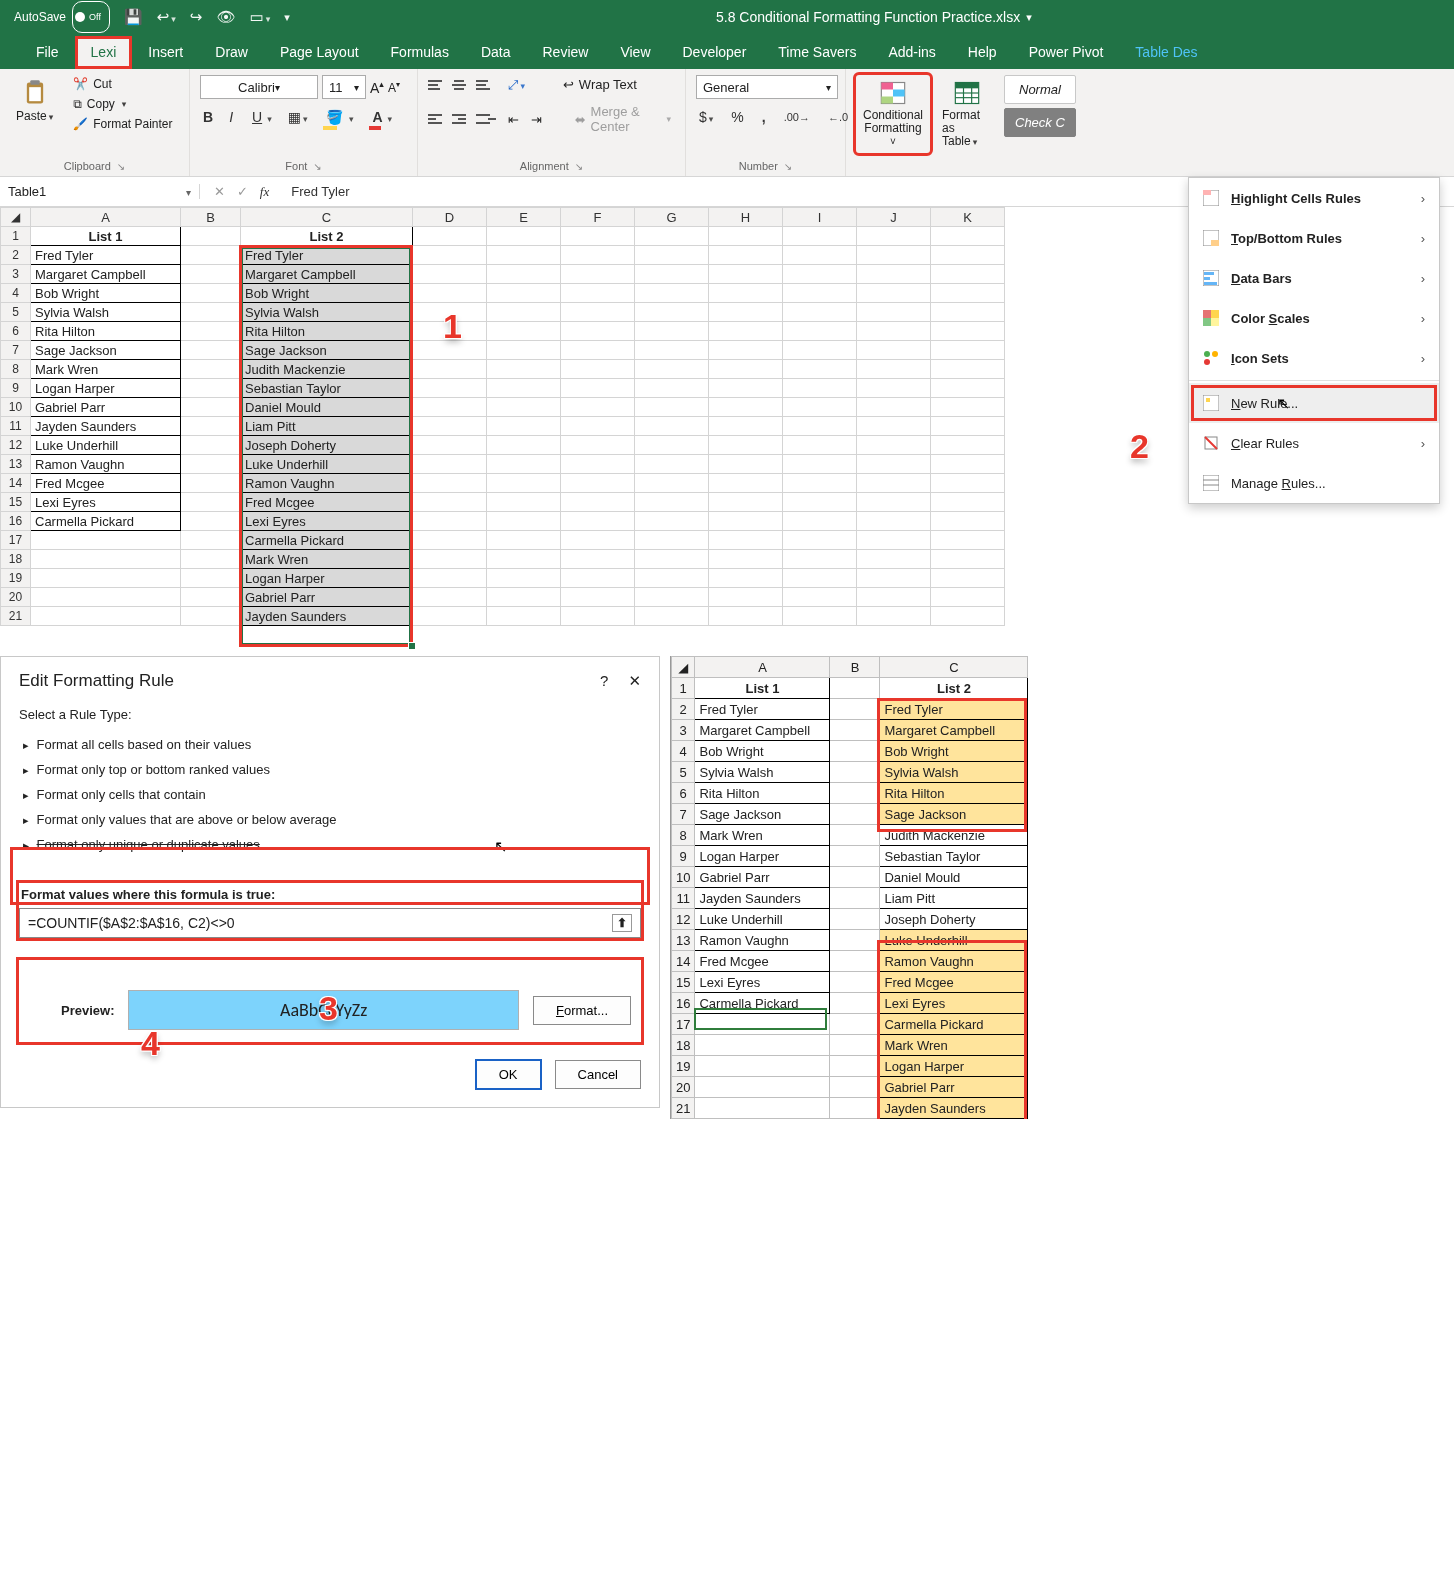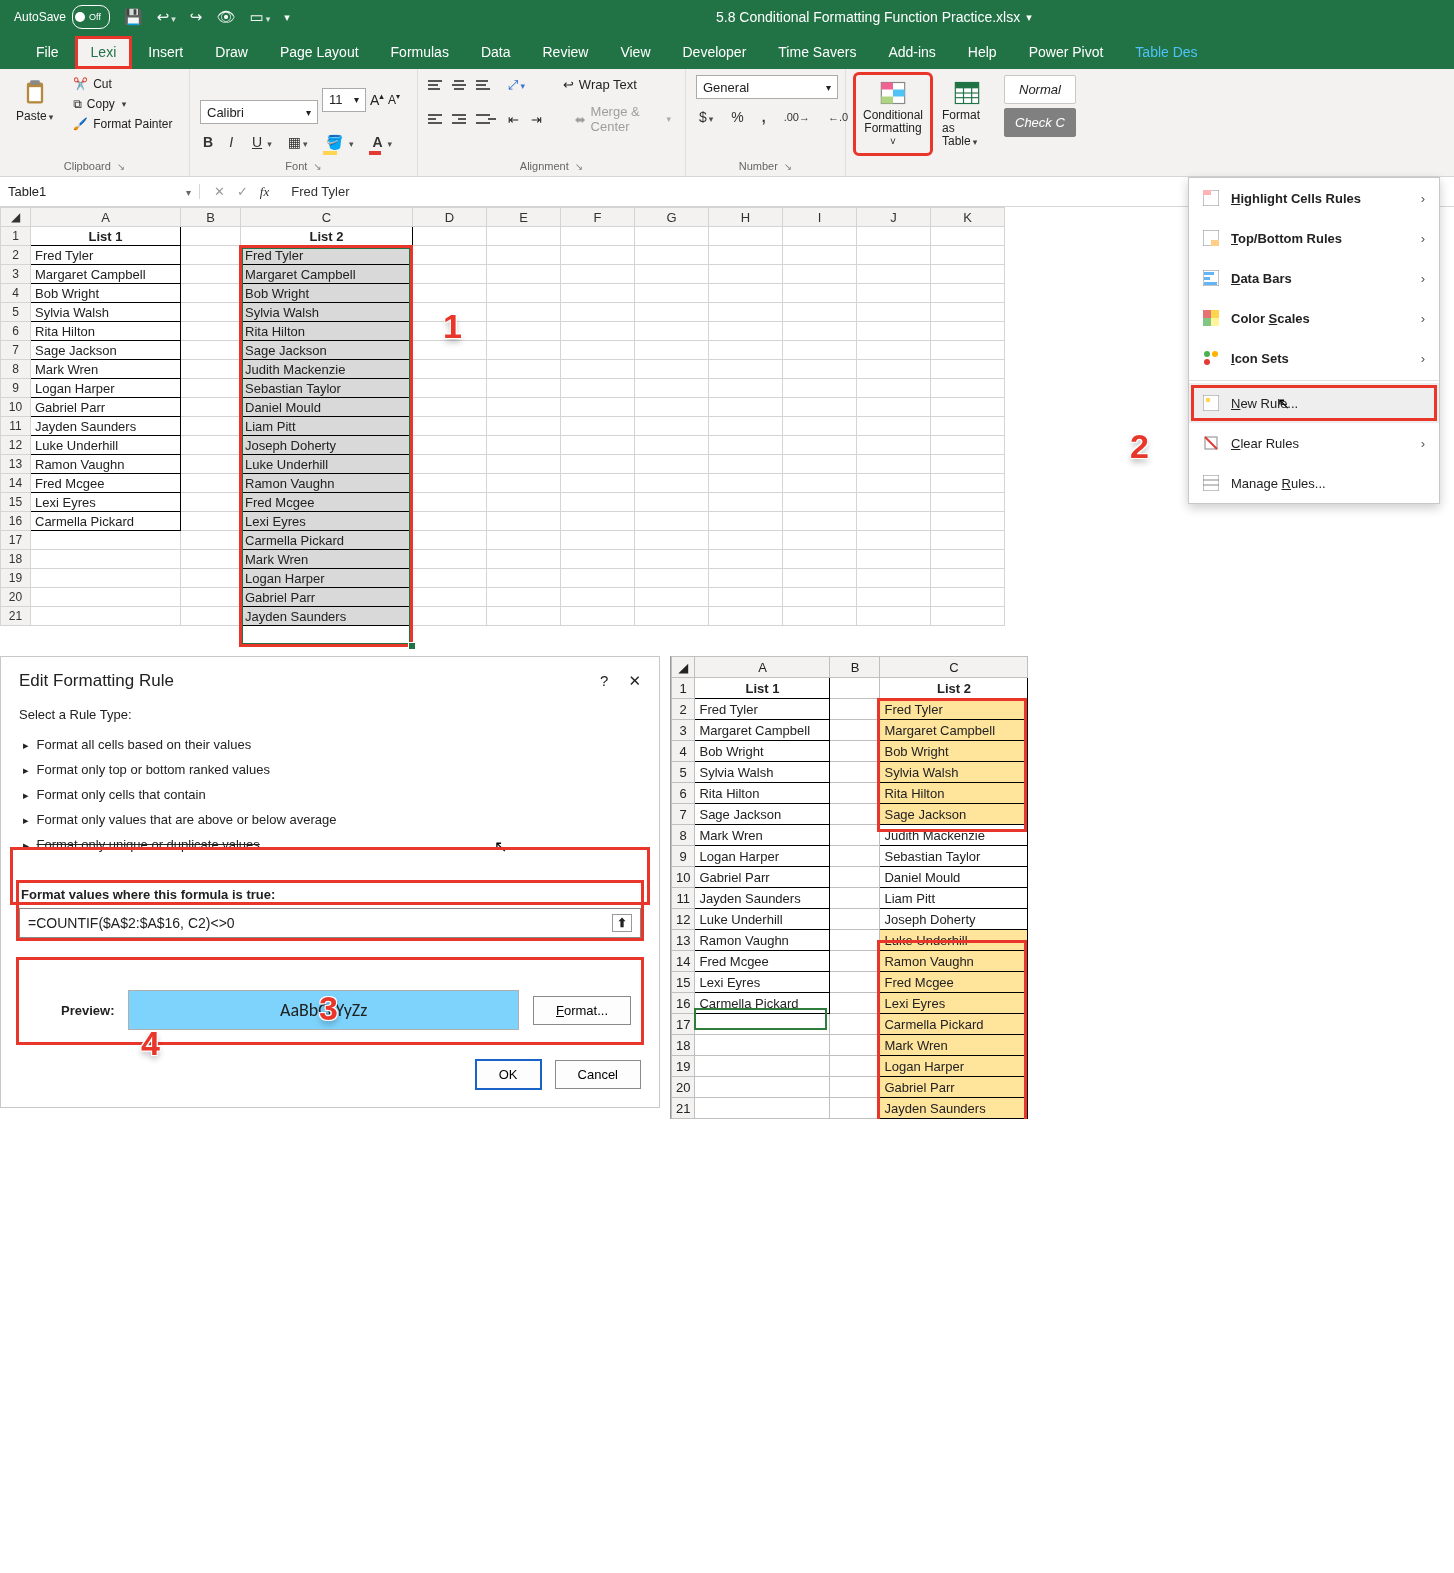--- a/index.html
+++ b/index.html
@@ -1,21 +1,21 @@
 <!DOCTYPE html>
 <html><head>
 <meta charset="utf-8">
 <style>
   * { box-sizing: border-box; }
   body { margin:0; font-family: "Segoe UI", Arial, sans-serif; font-size:13px; background:#fff; color:#222; width:1454px; }
   
   .titlebar { background:#217346; height:34px; display:flex; align-items:center; color:#fff; padding:0 14px; gap:18px; }
   .titlebar .left-cluster { display:flex; align-items:center; gap:14px; }
   .autosave { display:flex; align-items:center; gap:6px; font-size:12px; }
-  .toggle { width:38px; height:24px; border:1.5px solid #fff; border-radius:10px; position:relative; display:flex; align-items:center; }
+  .toggle { width:38px; height:32px; border:1.5px solid #fff; border-radius:10px; position:relative; display:flex; align-items:center; }
   .toggle .knob { width:10px; height:10px; border-radius:50%; background:#fff; margin-left:2px; }
   .toggle .off { font-size:9px; margin-left:4px; }
   .qat-icon { font-size:15px; opacity:.95; }
   .titlebar .filename { flex:1; text-align:center; font-size:14px; display:flex; justify-content:center; align-items:center; gap:6px;}
   .caret::after { content:"▾"; font-size:9px; margin-left:2px; opacity:.85; }
 
   
   .tabs { background:#217346; height:35px; display:flex; align-items:flex-end; padding-left:20px; gap:0; }
   .tab { color:#fff; font-size:14px; padding:8px 16px 9px; cursor:pointer; }
   .tab.active { background:#f3f2f1; color:#217346; font-weight:400; position:relative;}
@@ -188,21 +188,21 @@
    </div>
    <div class="group-label">
         <span>Clipboard</span>
         <span class="launcher">↘</span>
       </div>
   </div>
 
   <div class="group" style="width:228px;">
    <div class="group-body" style="flex-direction:column; gap:8px;">
     <div class="font-row">
-      <div class="sel" style="width:118px; justify-content:space-between;margin-top:25px;">
+      <div class="sel" style="width:118px; justify-content:center;">
             <span>Calibri</span>
             <span style="font-size:10px;">▾</span>
           </div>
       <div class="sel" style="width:44px; justify-content:space-between;">
             <span>11</span>
             <span style="font-size:10px;">▾</span>
           </div>
       <span style="font-size:14px;">A<sup style="font-size:9px;">▴</sup></span>
       <span style="font-size:12px;">A<sup style="font-size:8px;">▾</sup></span>
     </div>

